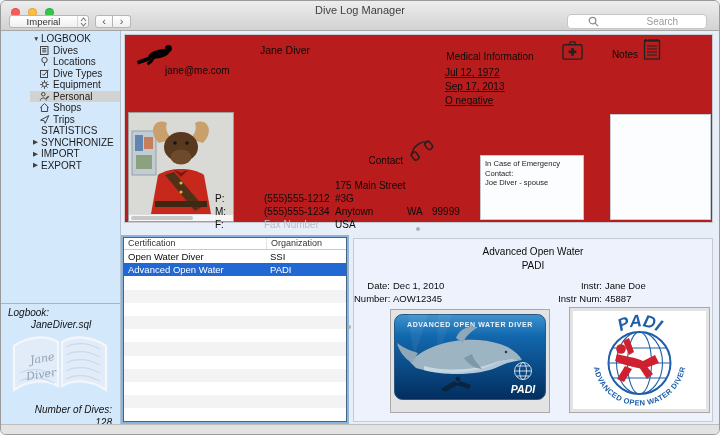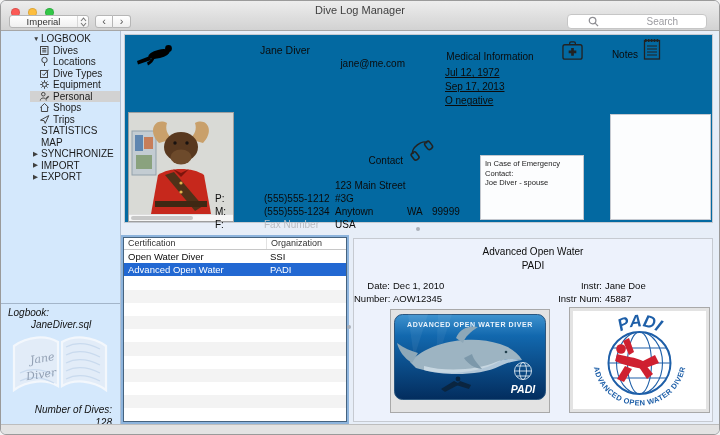--- a/index.html
+++ b/index.html
@@ -52,24 +52,24 @@
   .lb-label{position:absolute;left:7px;top:3px;}
   .lb-file{position:absolute;left:30px;top:15px;}
   .book-art{position:absolute;left:3px;top:22px;width:112px;height:78px;}
   .sig{position:absolute;font-family:"DejaVu Serif",serif;font-style:italic;font-size:11px;color:#92a0b4;}
   .sig1{left:26px;top:26px;transform:rotate(-9deg);}
   .sig2{left:22px;top:42px;transform:rotate(-9deg);}
   .dives-label{position:absolute;right:8px;top:100px;}
   .dives-count{position:absolute;right:8px;top:113px;}
   
   .personal-panel{position:absolute;left:123px;top:33px;width:589px;height:189px;
-    background:#0369a1;border:1px solid #c6cad1;font-size:10px;}
+    background:#b91c1c;border:1px solid #c6cad1;font-size:10px;}
   .p-diver-icon{position:absolute;left:10px;top:8px;}
   .p-name{position:absolute;left:40px;top:9px;width:240px;text-align:center;font-size:10.5px;}
-  .p-email{position:absolute;left:40px;top:23px;width:240px;text-align:right;}
+  .p-email{position:absolute;left:40px;top:30px;width:240px;text-align:left;}
   .p-medical-label{position:absolute;left:300px;top:16px;width:130px;text-align:center;}
   .p-medical-icon{position:absolute;left:436px;top:5px;}
   .p-dates{position:absolute;left:320px;top:31px;width:144px;text-align:left;line-height:14.2px;text-decoration:underline;}
   .p-notes-label{position:absolute;left:455px;top:14px;width:58px;text-align:right;}
   .p-notes-icon{position:absolute;left:518px;top:2px;}
   .p-notes-box{position:absolute;left:485px;top:79px;width:101px;height:106px;
     background:#fcfdfe;border:1px solid #c6cad1;}
   .p-photo{position:absolute;left:3px;top:77px;width:106px;height:110px;background:#fff;
     border:1px solid #9f9f9f;overflow:hidden;}
   .p-photo .hscroll{position:absolute;left:0;bottom:0;width:100%;height:7px;background:#f6f6f6;border-top:1px solid #ddd;}
@@ -238,24 +238,20 @@
               <path d="M1.5 6.2 L9.8 1.6 L6.2 9.4 L5 6.6 Z" fill="none" stroke="#454545" stroke-width="1"></path>
             </svg>
           </span>
           <span>Trips</span>
         </div>
         <div class="sb-row">
           <span class="disc none"></span>
           <span>STATISTICS</span>
         </div>
         <div class="sb-row">
-          <span class="disc none"></span>
-          <span>MAP</span>
-        </div>
-        <div class="sb-row">
           <span class="disc collapsed"></span>
           <span>SYNCHRONIZE</span>
         </div>
         <div class="sb-row">
           <span class="disc collapsed"></span>
           <span>IMPORT</span>
         </div>
         <div class="sb-row">
           <span class="disc collapsed"></span>
           <span>EXPORT</span>
@@ -355,21 +351,21 @@
       <svg width="27" height="27" viewBox="0 0 26 26">
         <g transform="rotate(-38 13 13)" fill="none" stroke="#222" stroke-width="1.5">
           <path d="M4.5 9.5 C4.5 3.5 21.5 3.5 21.5 9.5"></path>
           <rect x="2" y="8" width="5.5" height="8" rx="2.2"></rect>
           <rect x="18.5" y="8" width="5.5" height="8" rx="2.2"></rect>
         </g>
       </svg>
     </span>
 
     <div class="p-address">
-      <div>123 Main Street</div>
+      <div>175 Main Street</div>
       <div>#3G</div>
       <div class="addr-city">
         <span>Anytown</span>
         <span class="addr-state">WA</span>
         <span class="addr-zip">99999</span>
       </div>
       <div>USA</div>
     </div>
 
     <div class="p-phones">

